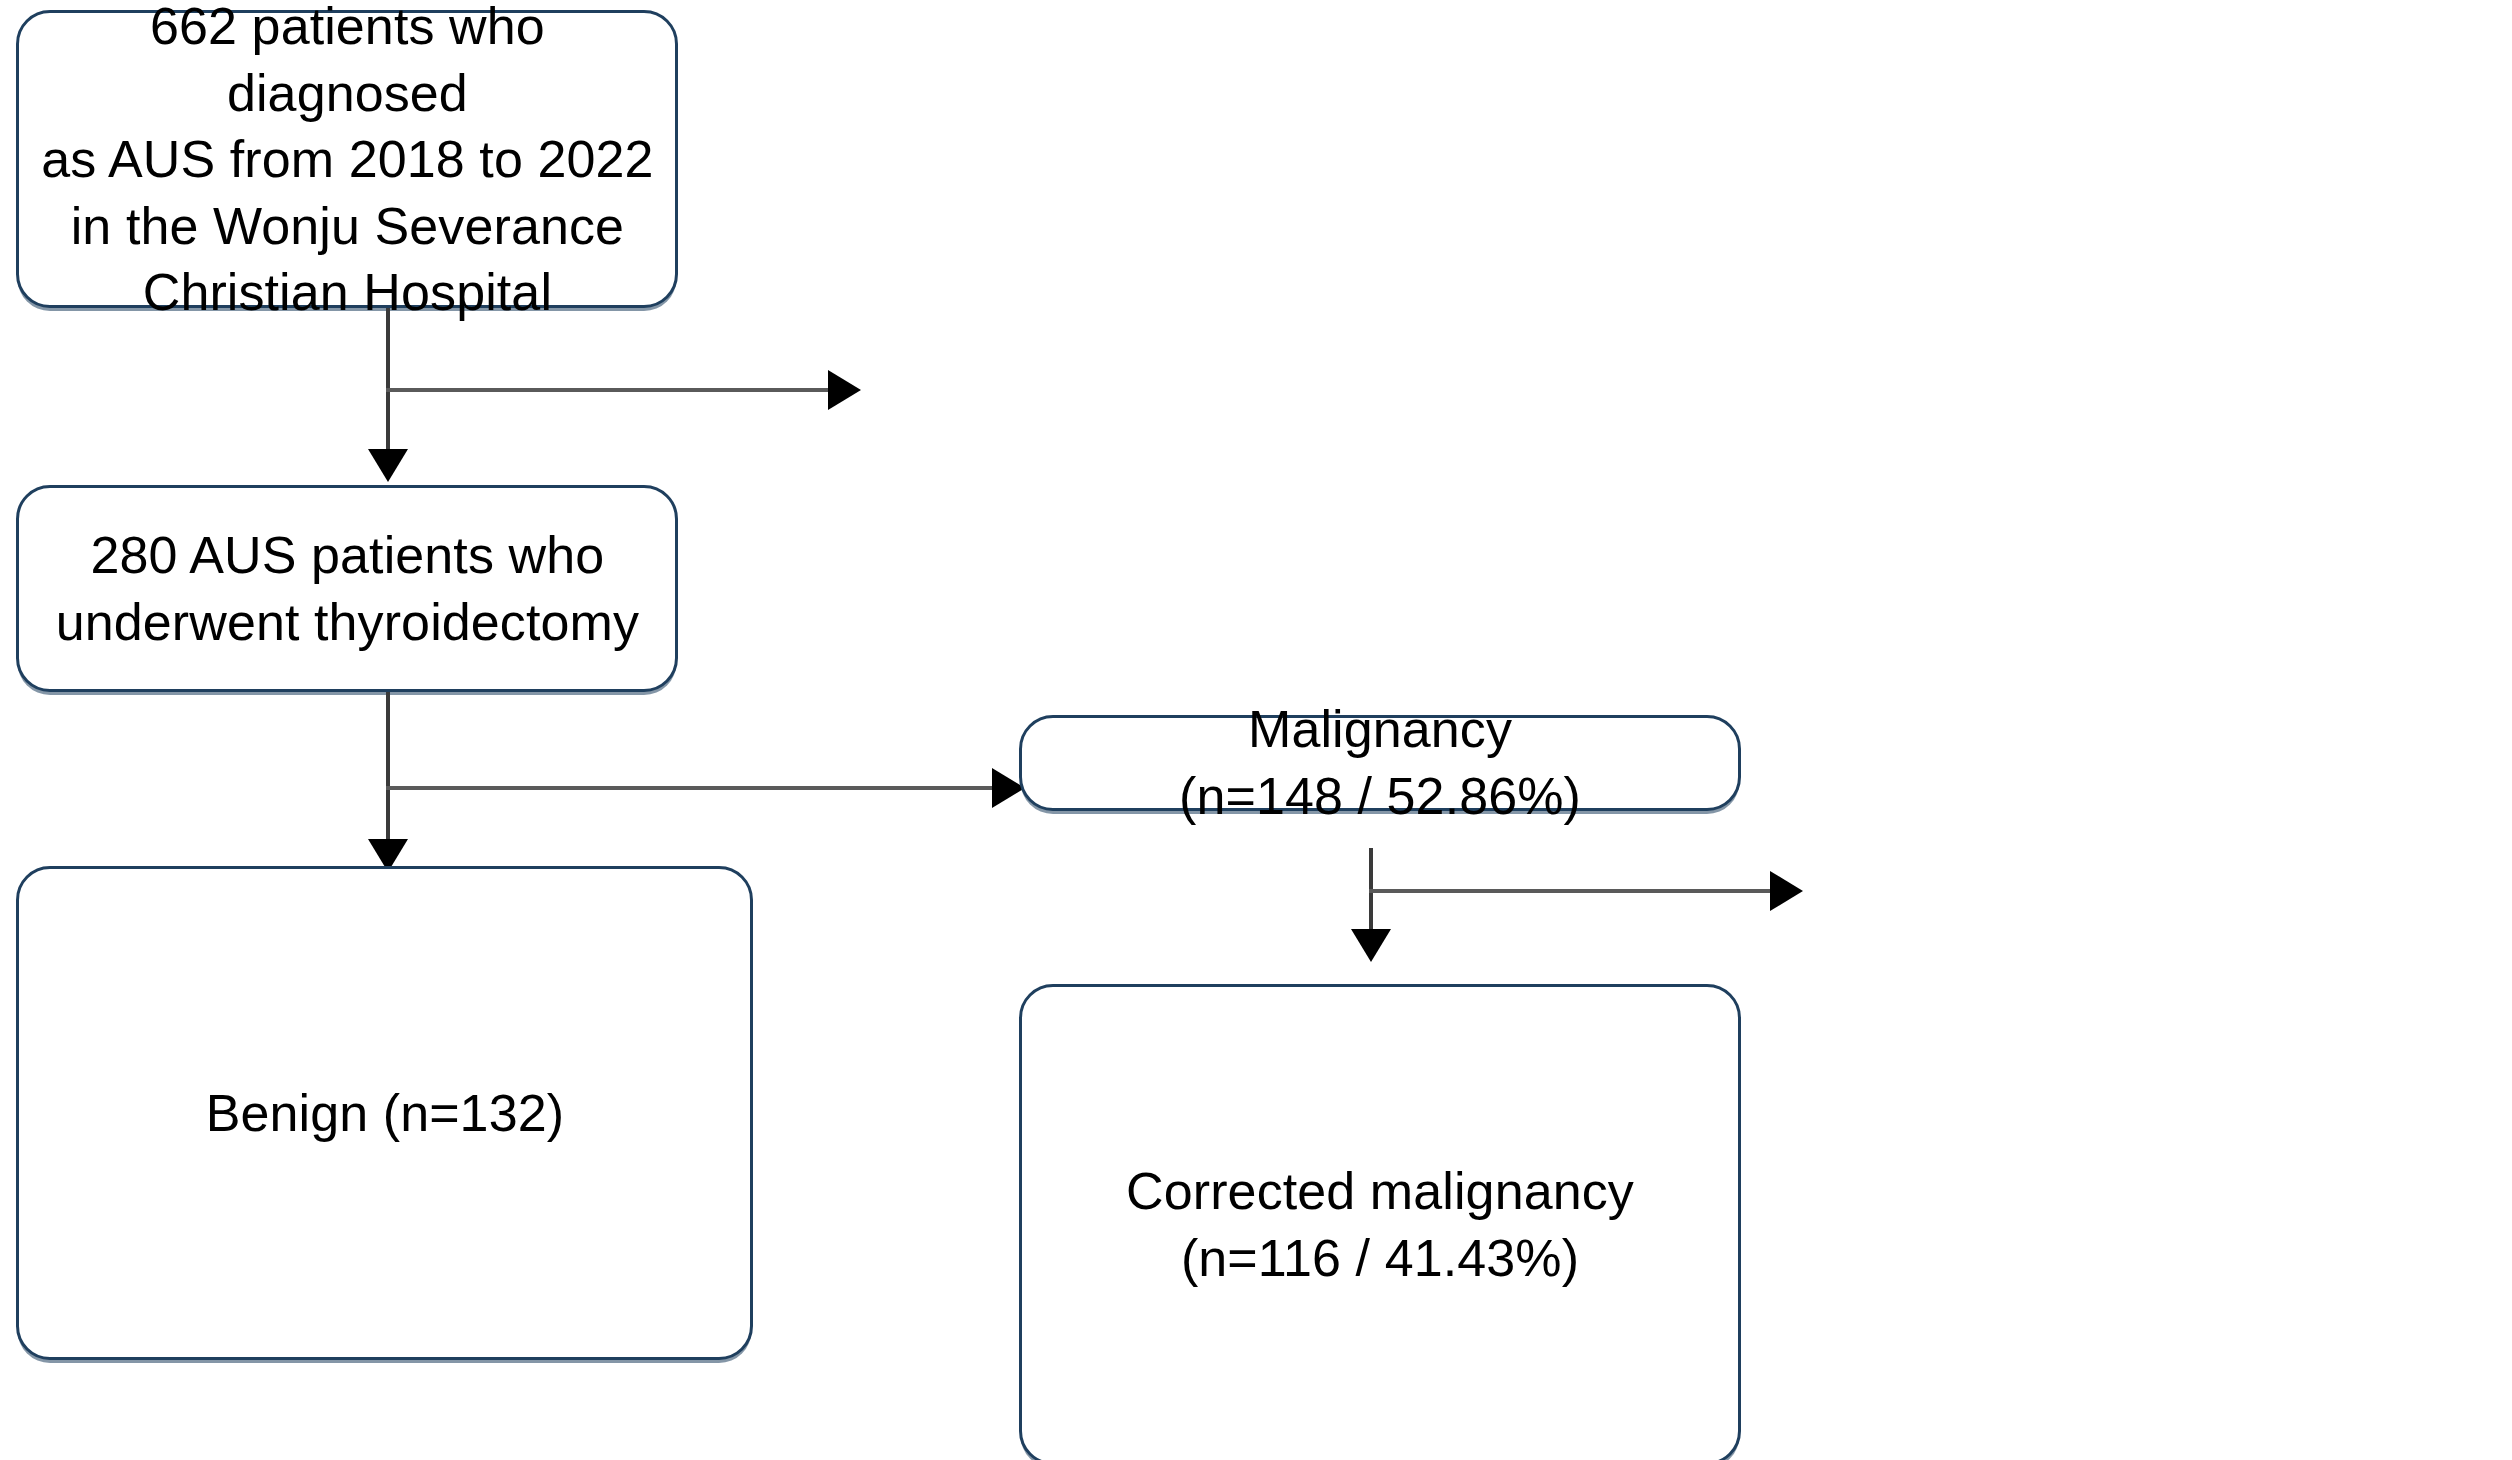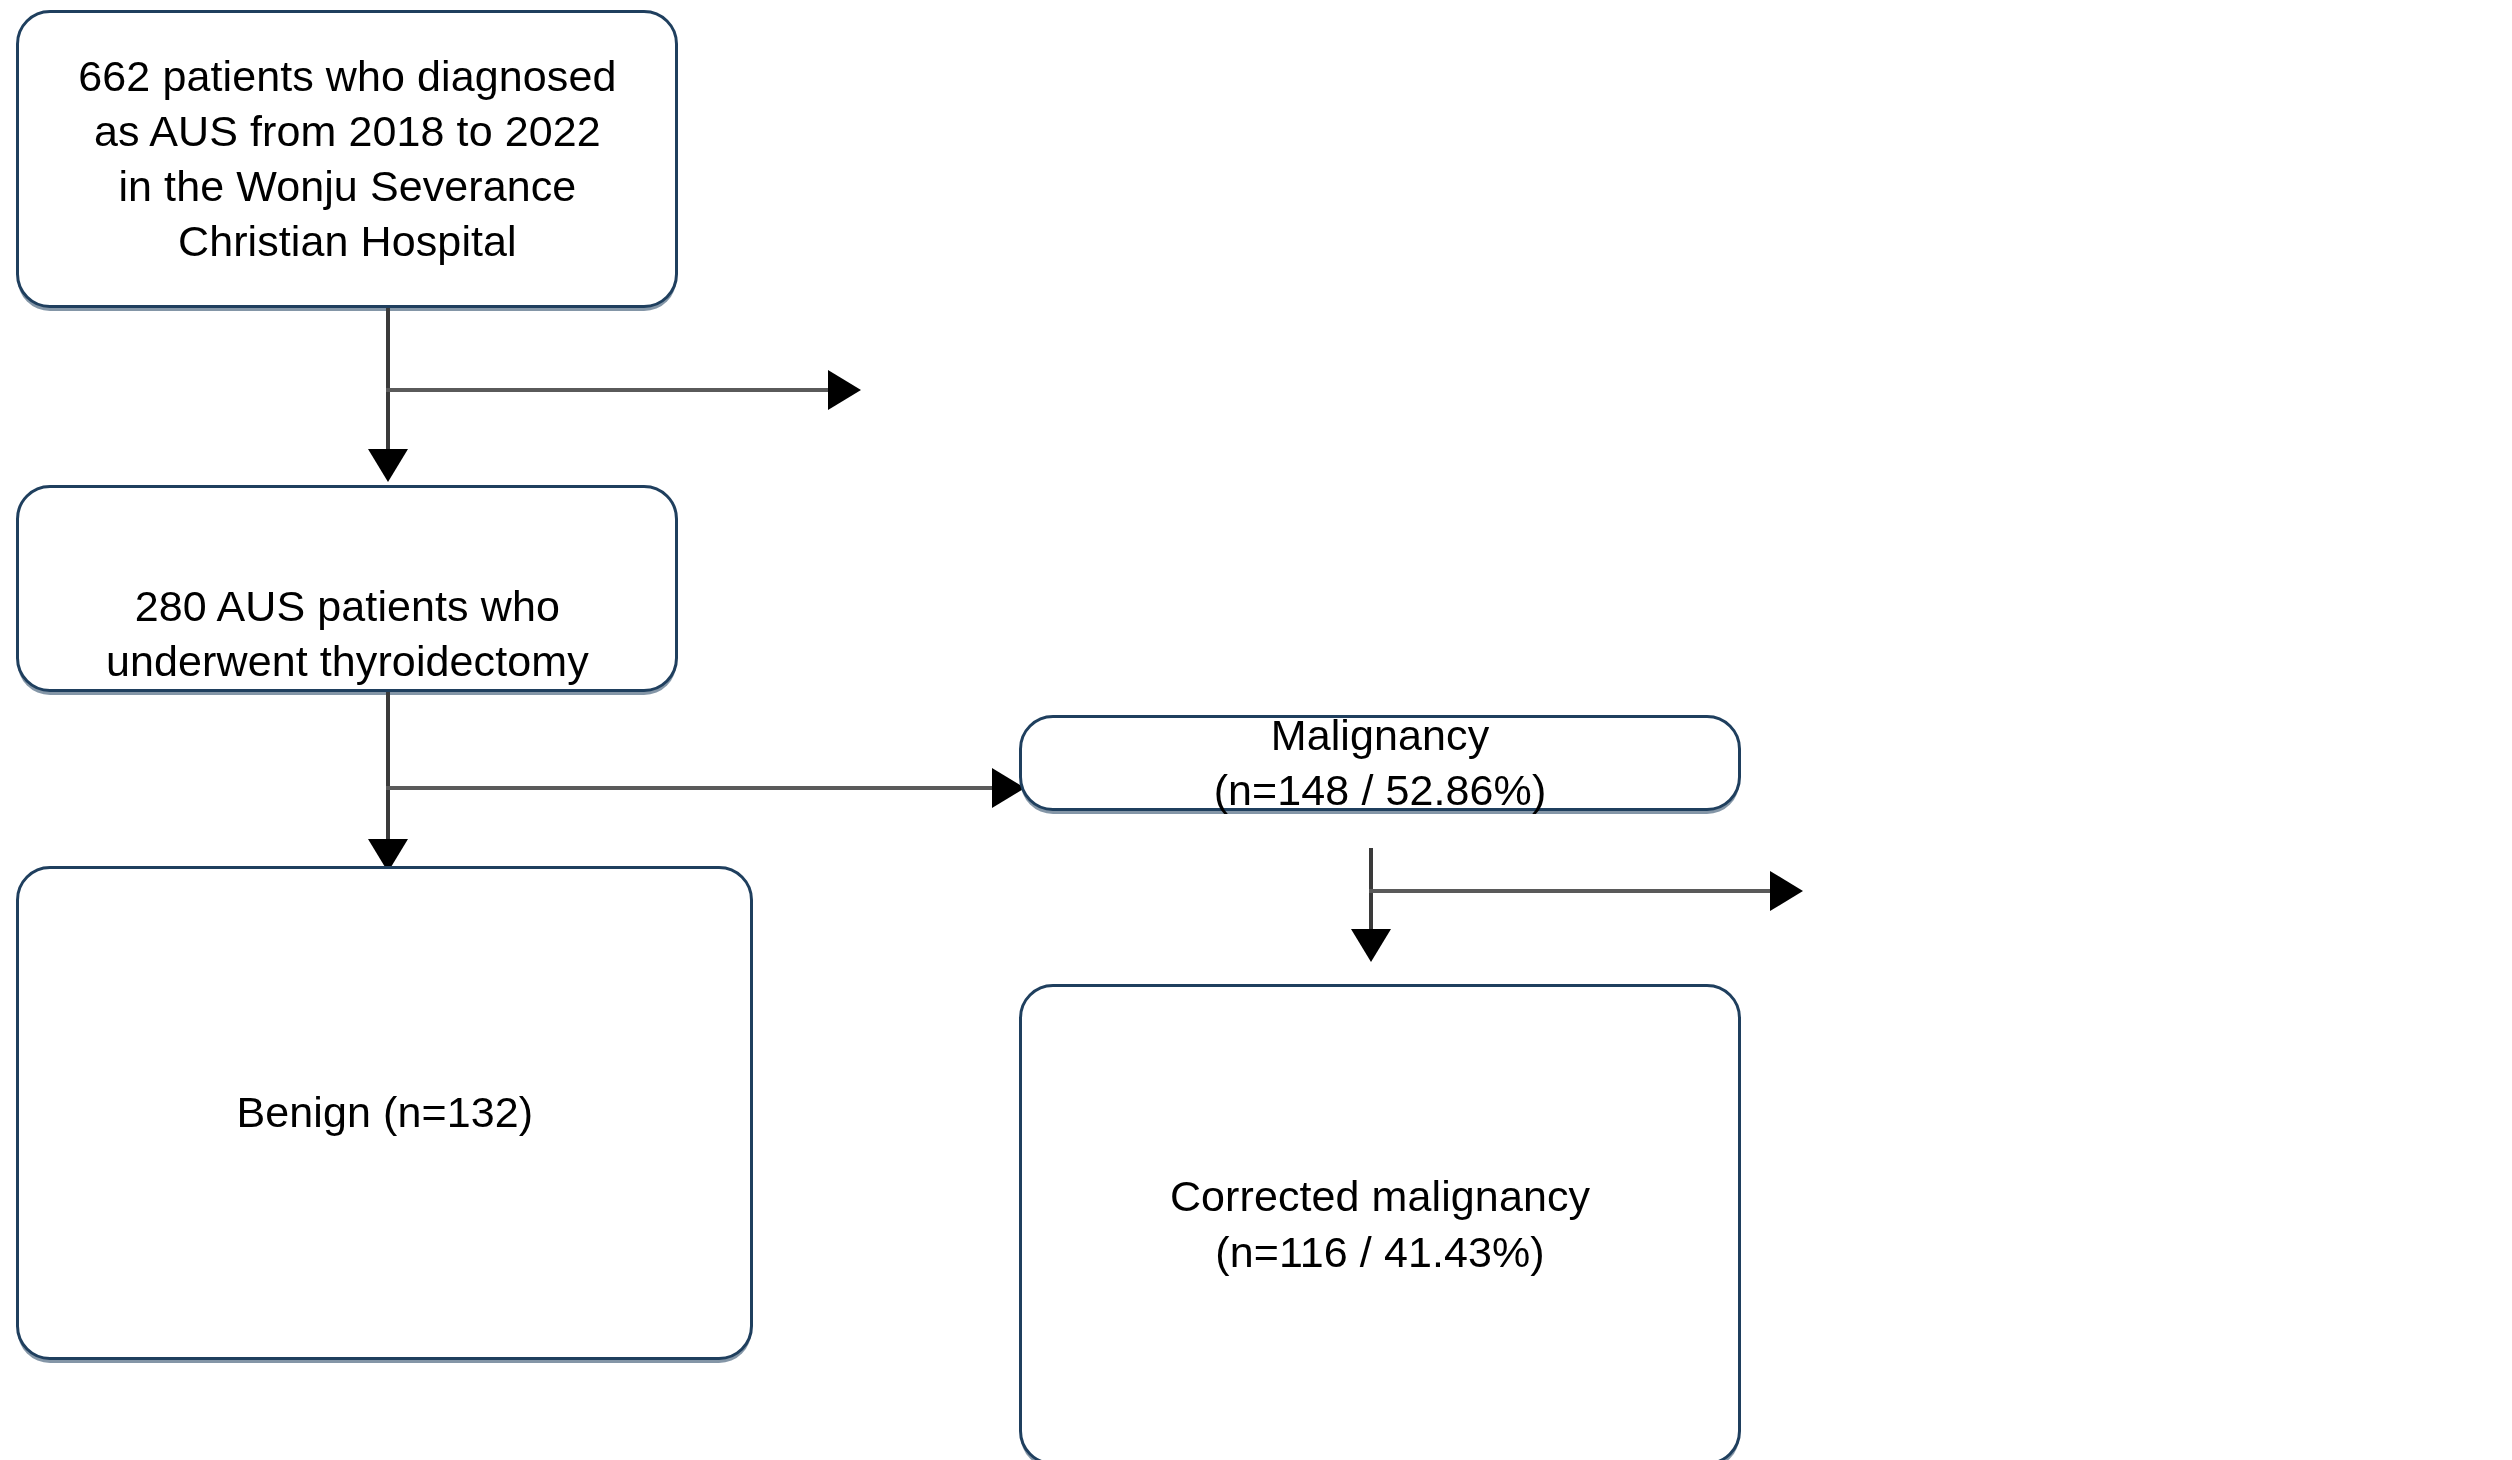--- a/index.html
+++ b/index.html
@@ -21,21 +21,21 @@
     box-sizing: border-box;
     background: #ffffff;
     border: 3.7px solid #1f3f5e;
     border-radius: 34px;
     display: flex;
     align-items: center;
     justify-content: center;
     color: #000000;
     text-align: center;
     line-height: 1.28;
-    font-size: 43px;
+    font-size: 52px;
     letter-spacing: 0.1px;
     box-shadow: 0 4.5px 0 -1.5px rgba(31,63,94,0.55);
   }
   .node .txt {
     display: block;
     white-space: pre-line;
     padding: 0 19.3px;
   }
   .node.bulleted {
     justify-content: flex-start;
@@ -98,21 +98,21 @@
 Christian Hospital</span>
   </div>
 
   <div class="vline" style="left:386px; top:308px; height:143px;"></div>
   <div class="arrow-down" style="left:368px; top:449px;"></div>
 
   <div class="hline" style="left:386px; top:388px; width:445px;"></div>
   <div class="arrow-right" style="left:828px; top:370px;"></div>
 
 
-  <div class="node" style="left:16.4px; top:485px; width:662px; height:207px;align-items:flex-end;">
+  <div class="node" style="left:16.4px; top:485px; width:662px; height:207px;">
     <span class="txt">280 AUS patients who
 underwent thyroidectomy</span>
   </div>
 
   <div class="vline" style="left:386px; top:692px; height:149px;"></div>
   <div class="arrow-down" style="left:368px; top:839px;"></div>
 
   <div class="hline" style="left:386px; top:786px; width:609px;"></div>
   <div class="arrow-right" style="left:992px; top:768px;"></div>
 

